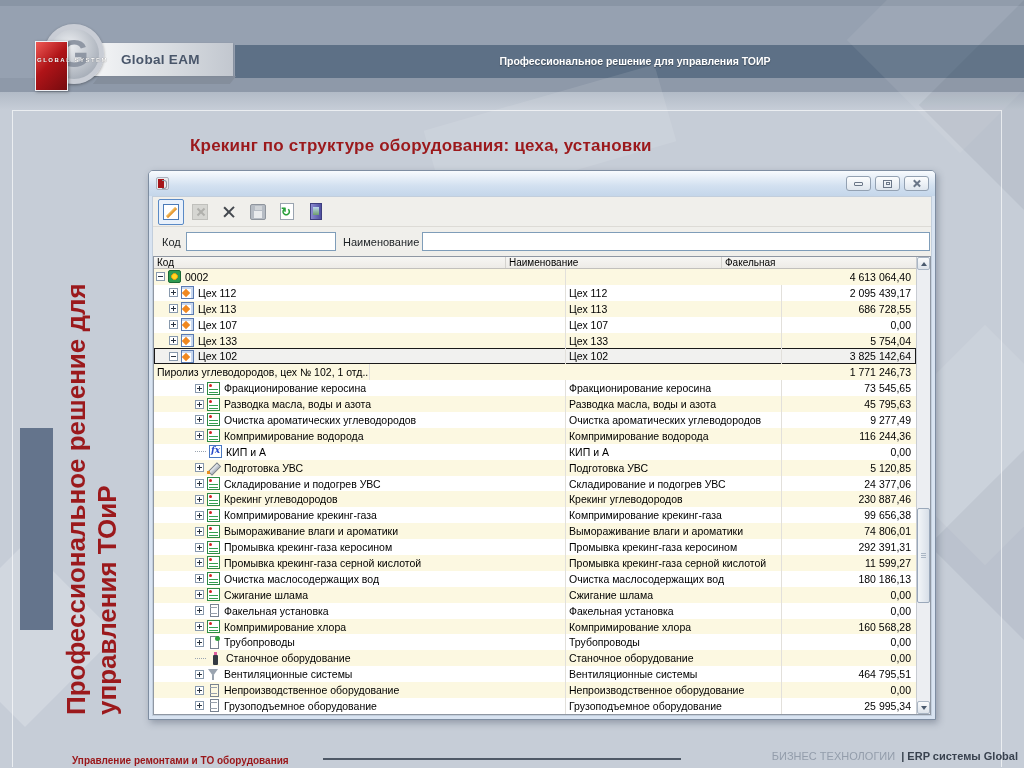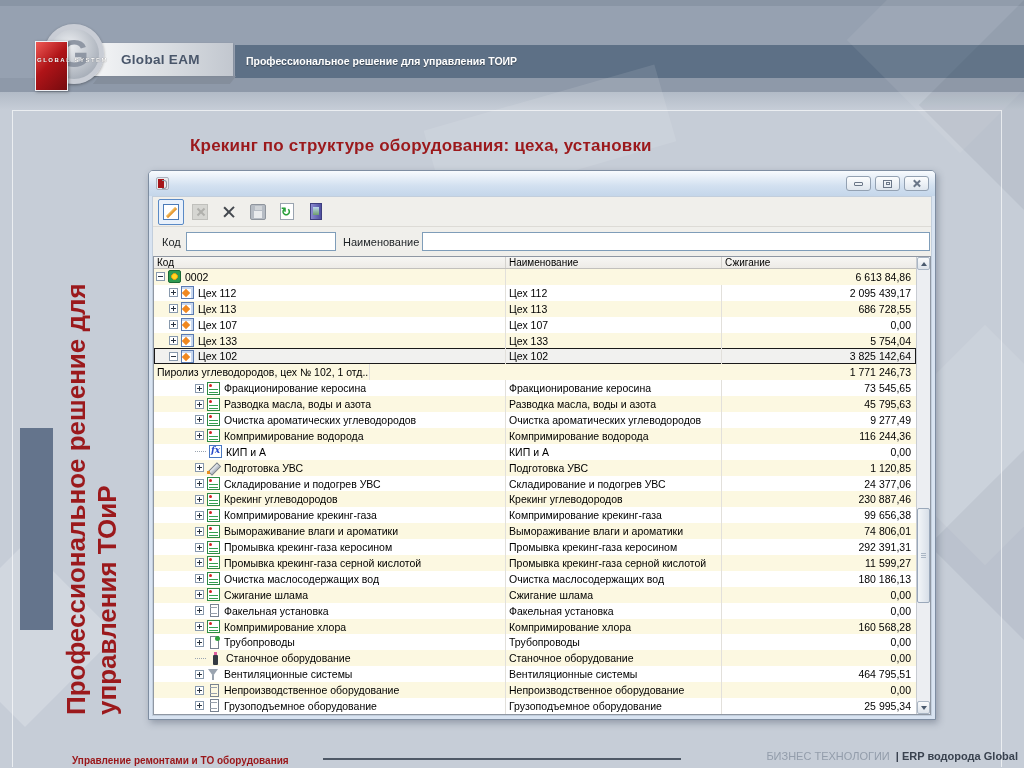--- a/index.html
+++ b/index.html
@@ -37,21 +37,21 @@
   .logo-circle { position:absolute; left:14px; top:12px; width:60px; height:60px; border-radius:50%;
                  background:radial-gradient(circle at 40% 35%, #eef0f3, #a9b0ba 75%);
                  border:5px solid #c9cdd5; box-shadow:0 1px 3px rgba(0,0,0,.35);
                  display:flex; align-items:center; justify-content:center; }
   .logo-letter { font-size:38px; font-weight:bold; color:#8f97a4; }
   .logo-red { position:absolute; left:5px; top:29px; width:33px; height:50px;
               background:linear-gradient(135deg,#ef5a55 0%,#b01418 45%,#760b0f 100%);
               border:1px solid #eef0f4; box-shadow:1px 1px 3px rgba(0,0,0,.35); }
   .logo-small-text { position:absolute; left:7px; top:45px; width:100px; font-size:6px; font-weight:bold;
                      color:#ffffff; letter-spacing:1.5px; text-shadow:0 0 1px rgba(0,0,0,.6); z-index:5; }
-  .banner { position:absolute; left:235px; top:45px; width:789px; height:33px; }
+  .banner { position:absolute; left:235px; top:45px; width:789px; height:33px;text-align:center; }
   .banner-text { display:block; padding-left:11px; line-height:33px; color:#ffffff;
                  font-size:10.5px; font-weight:bold; text-shadow:0 1px 1px rgba(0,0,0,.4); }
 
   
   .slide-title { position:absolute; left:190px; top:136px; font-size:17px; font-weight:bold;
                  color:#9b191c; letter-spacing:.2px; }
   .sidebar-rotated { position:absolute; left:-157px; top:433px; width:500px; height:64px;
                      transform:rotate(-90deg); text-align:left; color:#9b191c;
                      font-size:26px; font-weight:bold; line-height:31px; }
   .footer-left { position:absolute; left:72px; top:755px; font-size:10px; font-weight:bold; color:#9a1619; }
@@ -128,21 +128,21 @@
            font-size:10px; color:#000; }
   .th { display:flex; align-items:center; padding-left:3px; border-right:1px solid #d4d2ce; }
   .th1 { width:352px; } .th2 { width:216px; } .th3 { flex:1; border-right:none; }
   .tbody { position:absolute; left:0; top:12px; bottom:0; width:calc(100% - 14px);
            display:flex; flex-direction:column; }
   .trow { flex:1; display:flex; min-height:0; font-size:10.5px; color:#000; }
   .trow.odd  { background:#fcf8e1; }
   .trow.even { background:#ffffff; }
   .trow.selected { background:#f1f1ef; box-shadow:inset 0 0 0 1px #1a1a1a; }
   .cell { display:flex; align-items:center; overflow:hidden; white-space:nowrap; }
-  .c1 { width:352px; border-right:1px solid #e2e0db; }
+  .c1 { width:412px; border-right:1px solid #e2e0db; }
   .c2 { width:216px; border-right:1px solid #e2e0db; padding-left:3px; }
   .c3 { flex:1; justify-content:flex-end; padding-right:5px; }
   .indent { display:inline-block; height:1px; flex:none; }
   .expander { width:9px; height:9px; border:1px solid #8899ad; background:#fff; position:relative;
               flex:none; margin-right:3px; }
   .expander::before { content:""; position:absolute; left:1px; right:1px; top:3px; height:1px; background:#2a3442; }
   .expander.plus::after { content:""; position:absolute; top:1px; bottom:1px; left:3px; width:1px; background:#2a3442; }
   .stub { width:11px; border-top:1px dotted #9aa4b0; margin-right:3px; flex:none; }
   .redaction { display:inline-block; width:58px; height:10px; background:#fff; filter:blur(1px);
                border-radius:2px; margin:0 4px; vertical-align:middle; }
@@ -281,31 +281,31 @@
       <div class="filters">
         <span class="flt-label lbl-code">Код</span>
         <input class="xp-input inp-code" value="" style="">
         <span class="flt-label lbl-name">Наименование</span>
         <input class="xp-input inp-name" value="" style="">
       </div>
       <div class="grid">
         <div class="thead">
           <div class="th th1">Код</div>
           <div class="th th2">Наименование</div>
-          <div class="th th3">Сжигание</div>
+          <div class="th th3">Факельная</div>
         </div>
         <div class="tbody">
             <div class="trow odd">
               <div class="cell c1">
                 <span class="indent" style="width: 2px;"></span>
                 <span class="expander minus"></span>
                 <span class="ticon enterprise-icon"></span>
                 <span>0002</span>
               </div>
-              <div class="cell c3">6 613 84,86</div>
+              <div class="cell c3">4 613 064,40</div>
             </div>
             <div class="trow even">
               <div class="cell c1">
                 <span class="indent" style="width: 15px;"></span>
                 <span class="expander plus"></span>
                 <span class="ticon workshop-icon"></span>
                 <span>Цех 112</span>
               </div>
               <div class="cell c2">Цех 112</div>
               <div class="cell c3">2 095 439,17</div>
@@ -405,21 +405,21 @@
               <div class="cell c3">0,00</div>
             </div>
             <div class="trow odd">
               <div class="cell c1">
                 <span class="indent" style="width: 41px;"></span>
                 <span class="expander plus"></span>
                 <span class="ticon pencil-icon"></span>
                 <span>Подготовка УВС</span>
               </div>
               <div class="cell c2">Подготовка УВС</div>
-              <div class="cell c3">1 120,85</div>
+              <div class="cell c3">5 120,85</div>
             </div>
             <div class="trow even">
               <div class="cell c1">
                 <span class="indent" style="width: 41px;"></span>
                 <span class="expander plus"></span>
                 <span class="ticon unit-icon"></span>
                 <span>Складирование и подогрев УВС</span>
               </div>
               <div class="cell c2">Складирование и подогрев УВС</div>
               <div class="cell c3">24 377,06</div>
@@ -575,16 +575,16 @@
             </div>
         </div>
       </div>
     </div>
   </div>
 
   <div class="footer-left">Управление ремонтами и ТО оборудования</div>
   <div class="footer-line"></div>
   <div class="footer-right">
     <span class="fr-light">БИЗНЕС ТЕХНОЛОГИИ</span>
-    <span class="fr-bold">| ERP водорода Global</span>
+    <span class="fr-bold">| ERP системы Global</span>
   </div>
 
 </div>
 
 </body></html>

